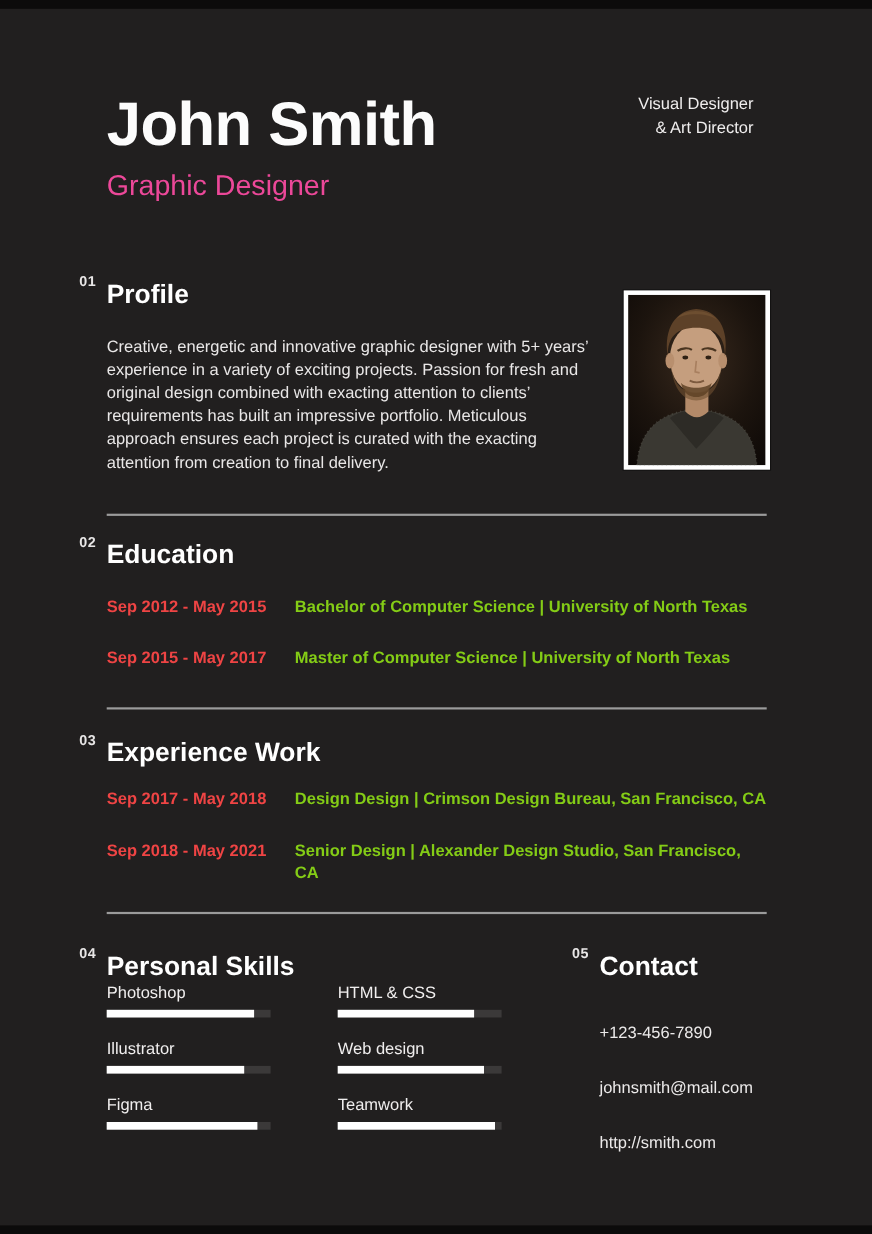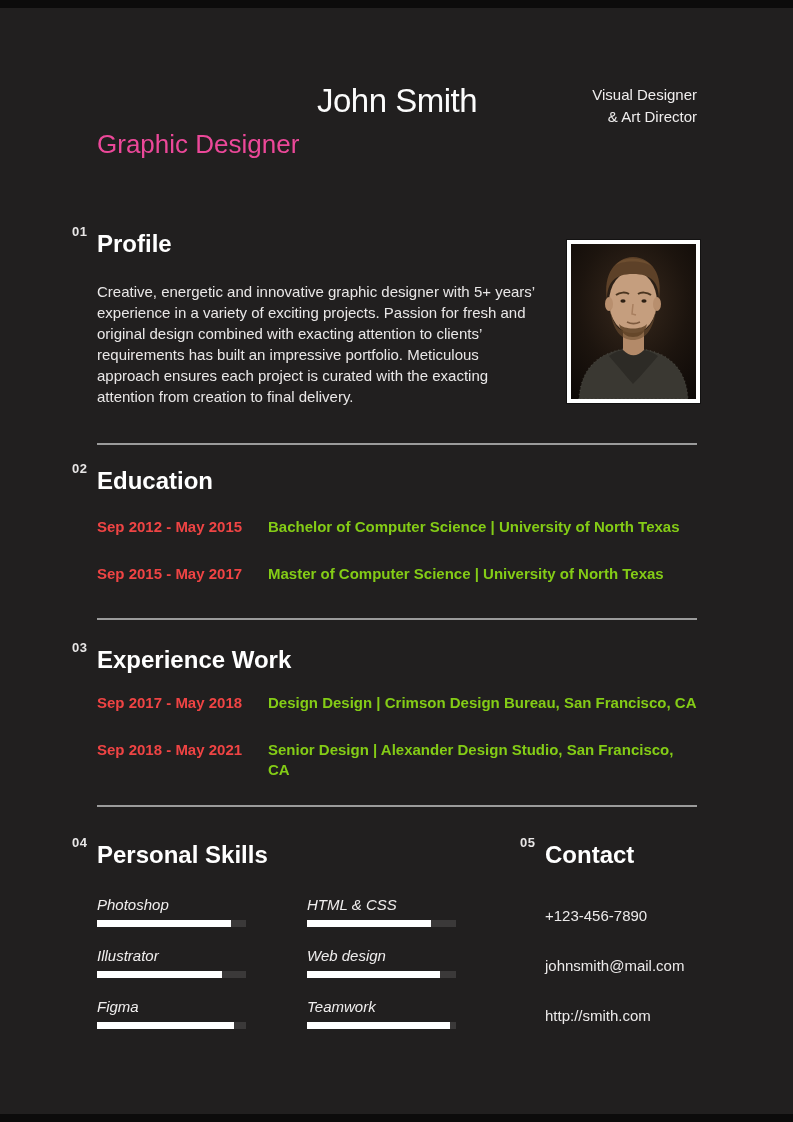--- a/index.html
+++ b/index.html
@@ -12,26 +12,26 @@
   }
   .edge { position: absolute; left: 0; width: 793px; height: 8px; background: #0c0b0b; }
   .edge.top { top: 0; }
   .edge.bottom { bottom: 0; }
 
   .content { padding: 0 96px 0 97px; position: relative; }
 
   
   header { padding-top: 84px; position: relative; }
   .name {
-    font-size: 33px; font-weight: 400; color: #fcfcfc;
-    line-height: 1.05; letter-spacing: -0.5px; text-align: center;
+    font-size: 56px; font-weight: 700; color: #fcfcfc;
+    line-height: 1.05; letter-spacing: -0.5px;
   }
   .job-title { font-size: 26px; font-weight: 400; color: #ec4899; margin-top: 10px; line-height: 1.2; }
   .tagline {
-    position: absolute; top: 84px; right: 0; text-align: right;
+    position: absolute; top: 84px; right: 12px; text-align: right;
     font-size: 15px; line-height: 22px; color: #efeded; font-weight: 400;
   }
 
   
   .sec-head { position: relative; font-size: 24px; font-weight: 700; color: #ffffff; line-height: 1.2; }
   .sec-num {
     position: absolute; left: -25px; top: -6px;
     font-size: 13px; font-weight: 700; color: #e8e6e6; letter-spacing: 0.5px;
   }
 
@@ -63,22 +63,21 @@
   .row-dates { width: 171px; flex: 0 0 171px; color: #ef4444; font-weight: 700; }
   .row-desc { color: #84cc16; font-weight: 700; }
   .section-experience .rows { margin-top: 18px; }
 
   
   .bottom-grid { display: flex; margin-top: 34px; }
   .col-skills { width: 448px; flex: 0 0 448px; }
   .col-contact { flex: 1; position: relative; }
 
   .skills-grid {
-    margin-top: 26px;
-    display: grid; grid-template-columns: 210px 210px; grid-row-gap: 20px; font-style: italic;
+    display: grid; grid-template-columns: 210px 210px; grid-row-gap: 20px;
   }
   .skill-label { font-size: 15px; color: #f0eeee; line-height: 18px; }
   .skill-bar { margin-top: 6px; width: 149px; height: 7px; background: #3b3939; }
   .skill-fill { height: 100%; background: #ffffff; }
 
   .contact-list { margin-top: 36px; }
   .contact-item { font-size: 15px; line-height: 20px; color: #eceaea; margin-bottom: 30px; }
   .contact-item:last-child { margin-bottom: 0; }
 </style>
 </head>

